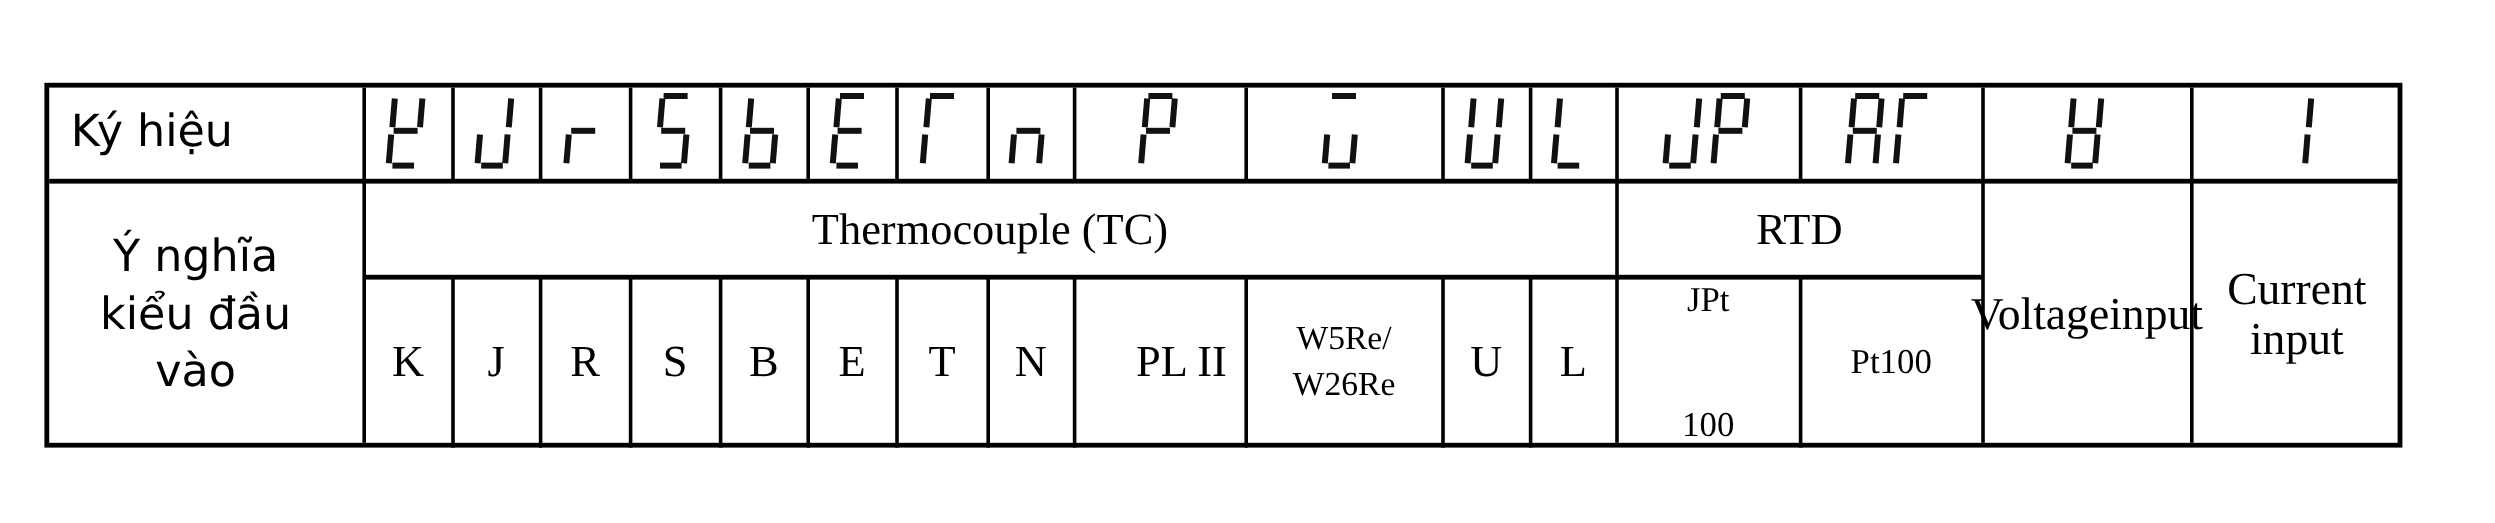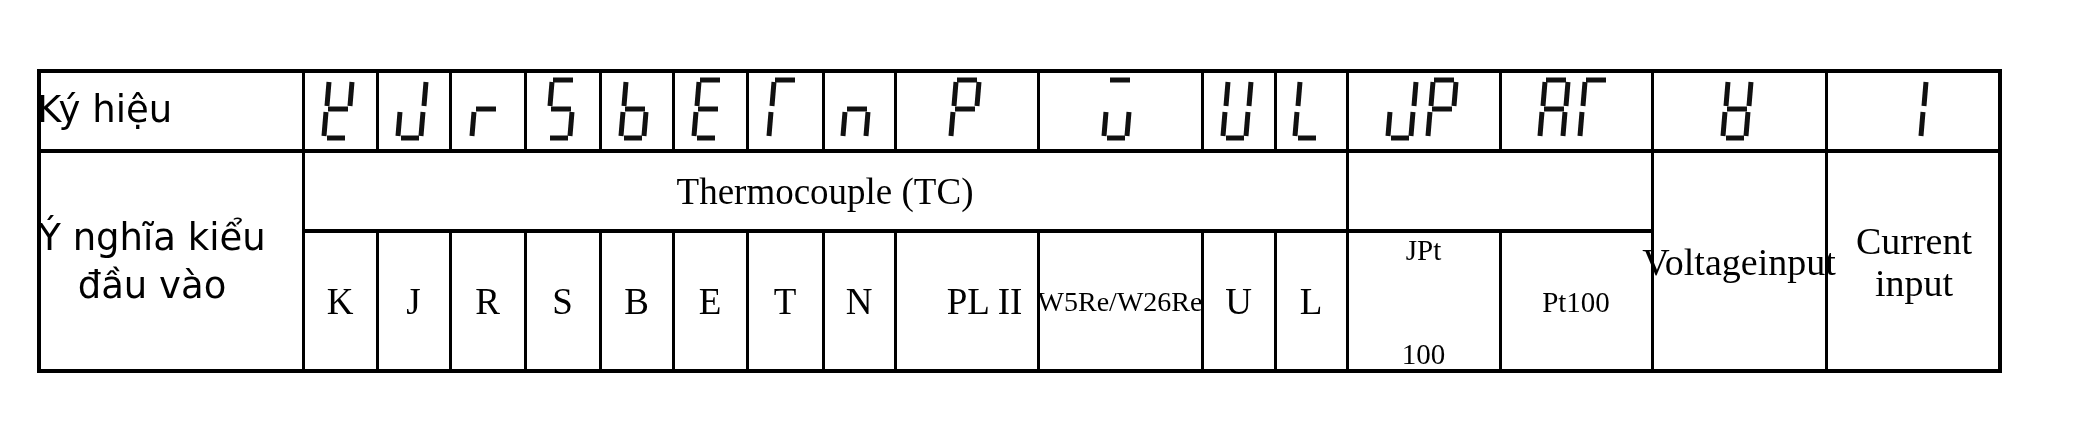--- a/index.html
+++ b/index.html
@@ -12,21 +12,21 @@
   .cell {
     position: absolute; box-sizing: border-box;
     display: flex; align-items: center; justify-content: center;
     text-align: center; color: #000;
     font-family: Liberation Serif, serif;
   }
   .vl { position: absolute; width: 3px; background: #000; }
   .hl { position: absolute; height: 4px; background: #000; }
   .label {
     font-family: "DejaVu Sans", sans-serif; font-size: 37px;
-    justify-content: flex-start; line-height: 48px;
+    justify-content: flex-start; padding-left: 22px; line-height: 48px;
   }
   .grp { font-size: 37px; }
   .typ { font-size: 37px; line-height: 40px; }
   .typ.small { font-size: 28px; line-height: 38px; }
   .typ.mid { font-size: 29px; line-height: 38px; }
   .big { font-size: 38px; line-height: 42px; }
   svg.seg { overflow: visible; }
   svg.seg line { stroke: #111; stroke-width: 5; stroke-linecap: butt; }
 </style>
 </head>
@@ -198,30 +198,31 @@
         <line x1="8" y1="31" x2="28" y2="31"></line>
       </svg>
     </div>
     <div class="cell" style="left: 1785px; top: -4px; width: 176px; height: 82px;">
       <svg class="seg" width="40" height="64" viewBox="0 0 40 64">
         <line x1="32" y1="4" x2="30" y2="28"></line>
         <line x1="29" y1="34" x2="27" y2="58"></line>
       </svg>
     </div>
     <div class="cell grp" style="left: 262px; top: 78px; width: 1044px; height: 80px;">Thermocouple (TC)</div>
+    <div class="cell grp" style="left: 1306px; top: 78px; width: 305px; height: 80px;">RTD</div>
     <div class="cell typ" style="left: 262px; top: 158px; width: 74px; height: 142px;">K</div>
     <div class="cell typ" style="left: 336px; top: 158px; width: 73px; height: 142px;">J</div>
     <div class="cell typ" style="left: 409px; top: 158px; width: 75px; height: 142px;">R</div>
     <div class="cell typ" style="left: 484px; top: 158px; width: 75px; height: 142px;">S</div>
     <div class="cell typ" style="left: 559px; top: 158px; width: 73px; height: 142px;">B</div>
     <div class="cell typ" style="left: 632px; top: 158px; width: 74px; height: 142px;">E</div>
     <div class="cell typ" style="left: 706px; top: 158px; width: 76px; height: 142px;">T</div>
     <div class="cell typ" style="left: 782px; top: 158px; width: 72px; height: 142px;">N</div>
     <div class="cell typ" style="left: 854px; top: 158px; width: 143px; height: 142px; margin-left: 18px;">PL II</div>
-    <div class="cell typ small" style="left: 997px; top: 158px; width: 164px; height: 142px; ">
+    <div class="cell typ small" style="left: 997px; top: 158px; width: 164px; height: 142px; flex-direction: column;">
       <span>W5Re/</span>
       <span>W26Re</span>
     </div>
     <div class="cell typ" style="left: 1161px; top: 158px; width: 73px; height: 142px;">U</div>
     <div class="cell typ" style="left: 1234px; top: 158px; width: 72px; height: 142px;">L</div>
     <div class="cell typ mid" style="left: 1306px; top: 158px; width: 153px; height: 142px; flex-direction: column; justify-content: space-between;">
       <span>JPt</span>
       <span>100</span>
     </div>
     <div class="cell typ mid" style="left: 1459px; top: 158px; width: 152px; height: 142px; flex-direction: row;">

